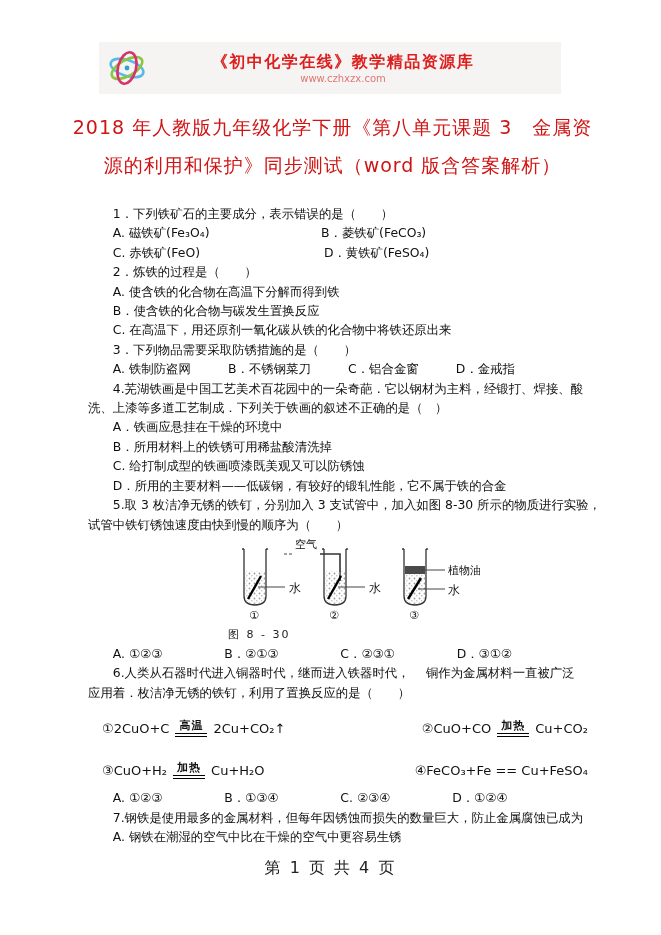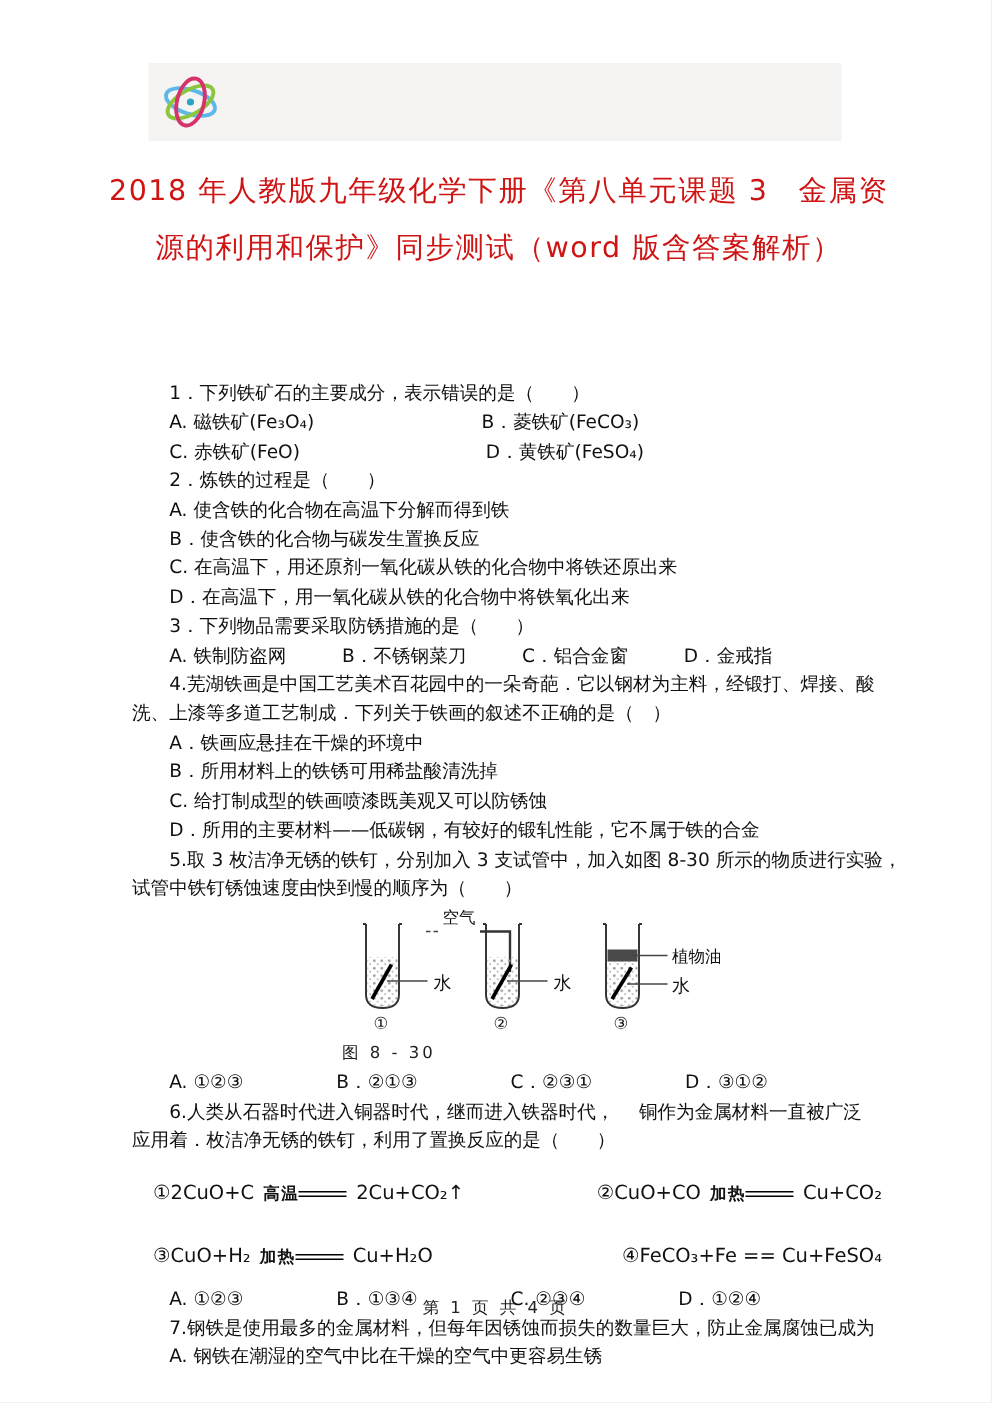--- a/index.html
+++ b/index.html
@@ -17,71 +17,74 @@
   .logo-wrap { width:56px; display:flex; justify-content:center; align-items:center; }
   .head-text { flex:1; text-align:center; padding-right:30px; }
   .site-title { font-size:16px; font-weight:bold; color:#dc2020; letter-spacing:1.5px; line-height:20px; }
   .site-url { font-size:10px; color:#e07575; line-height:13px; }
   
   .doc-title {
     position:absolute; left:60px; top:108px; width:545px; text-align:center;
     color:#cf1414; font-weight:normal; font-size:19px; line-height:38px; letter-spacing:1px;
   }
   
-  .content { position:absolute; left:88px; top:204px; width:500px;margin-top:48px; }
+  .content { position:absolute; left:88px; top:204px; width:500px; }
   .line { white-space:pre; font-size:12.4px; line-height:19.4px; color:#101010; }
   
   .figure-block { margin:3px 0 2px 140px; width:252px; }
   .fig-caption { text-align:left; font-size:11px; letter-spacing:2px; color:#222; line-height:15px; }
   
   .eq-row { display:flex; align-items:center; margin:10px 0 2px 14px; height:32px; font-size:13px; }
   .eq { display:inline-flex; align-items:center; white-space:pre; }
   .eq-first { width:336px; }
-  .cond-stack { display:inline-flex; flex-direction:row; align-items:center; margin:0 6px; }
+  .cond-stack { display:inline-flex; flex-direction:column; align-items:center; margin:0 6px; }
   .cond-txt { font-size:11px; font-weight:bold; line-height:12px; letter-spacing:1px; }
   .dbl-line { width:32px; height:4px; border-top:1.5px solid #000; border-bottom:1.5px solid #000; margin-top:1px; }
   
   .footer {
     position:absolute; left:0; bottom:56px; width:100%; text-align:center;
-    font-size:11px; letter-spacing:2px; color:#222;
+    font-size:16px; letter-spacing:2px; color:#222;
   }
   svg text { font-family:"DejaVu Sans", sans-serif; }
 </style>
 </head>
 <body>
 
 <div class="page">
 
   <div class="letterhead">
     <div class="logo-wrap">
       <svg width="46" height="46" viewBox="0 0 46 46">
         <g fill="none" stroke-width="2.6" stroke-linecap="round">
           <ellipse cx="23" cy="23" rx="17" ry="8" stroke="#5bb8e8" transform="rotate(18 23 23)"></ellipse>
           <ellipse cx="23" cy="23" rx="17" ry="8" stroke="#8cc63f" transform="rotate(-30 23 23)"></ellipse>
           <ellipse cx="23" cy="23" rx="9" ry="16" stroke="#d6336c" transform="rotate(14 23 23)"></ellipse>
         </g>
         <circle cx="23" cy="23" r="2.4" fill="#2aa4c9"></circle>
       </svg>
     </div>
+    <div class="head-text">
+      <div class="site-title">《初中化学在线》教学精品资源库</div>
+      <div class="site-url">www.czhxzx.com</div>
+    </div>
   </div>
 
   <div class="doc-title">
     <div>2018 年人教版九年级化学下册《第八单元课题 3　金属资</div>
     <div>源的利用和保护》同步测试（word 版含答案解析）</div>
   </div>
 
   <div class="content">
     <div class="line">　　1．下列铁矿石的主要成分，表示错误的是（　　）</div>
     <div class="line">　　A. 磁铁矿(Fe₃O₄)　　　　　　　　　B．菱铁矿(FeCO₃)</div>
     <div class="line">　　C. 赤铁矿(FeO)　　　　　　　　　　D．黄铁矿(FeSO₄)</div>
     <div class="line">　　2．炼铁的过程是（　　）</div>
     <div class="line">　　A. 使含铁的化合物在高温下分解而得到铁</div>
     <div class="line">　　B．使含铁的化合物与碳发生置换反应</div>
     <div class="line">　　C. 在高温下，用还原剂一氧化碳从铁的化合物中将铁还原出来</div>
-    <div class="line">　　D．在高温下，用一氧化碳从铁的化合物中将铁氧化出来</div>
     <div class="line">　　3．下列物品需要采取防锈措施的是（　　）</div>
     <div class="line">　　A. 铁制防盗网　　　B．不锈钢菜刀　　　C．铝合金窗　　　D．金戒指</div>
     <div class="line">　　4.芜湖铁画是中国工艺美术百花园中的一朵奇葩．它以钢材为主料，经锻打、焊接、酸</div>
     <div class="line">洗、上漆等多道工艺制成．下列关于铁画的叙述不正确的是（　）</div>
     <div class="line">　　A．铁画应悬挂在干燥的环境中</div>
     <div class="line">　　B．所用材料上的铁锈可用稀盐酸清洗掉</div>
     <div class="line">　　C. 给打制成型的铁画喷漆既美观又可以防锈蚀</div>
     <div class="line">　　D．所用的主要材料——低碳钢，有较好的锻轧性能，它不属于铁的合金</div>
     <div class="line">　　5.取 3 枚洁净无锈的铁钉，分别加入 3 支试管中，加入如图 8-30 所示的物质进行实验，</div>
     <div class="line">试管中铁钉锈蚀速度由快到慢的顺序为（　　）</div>

